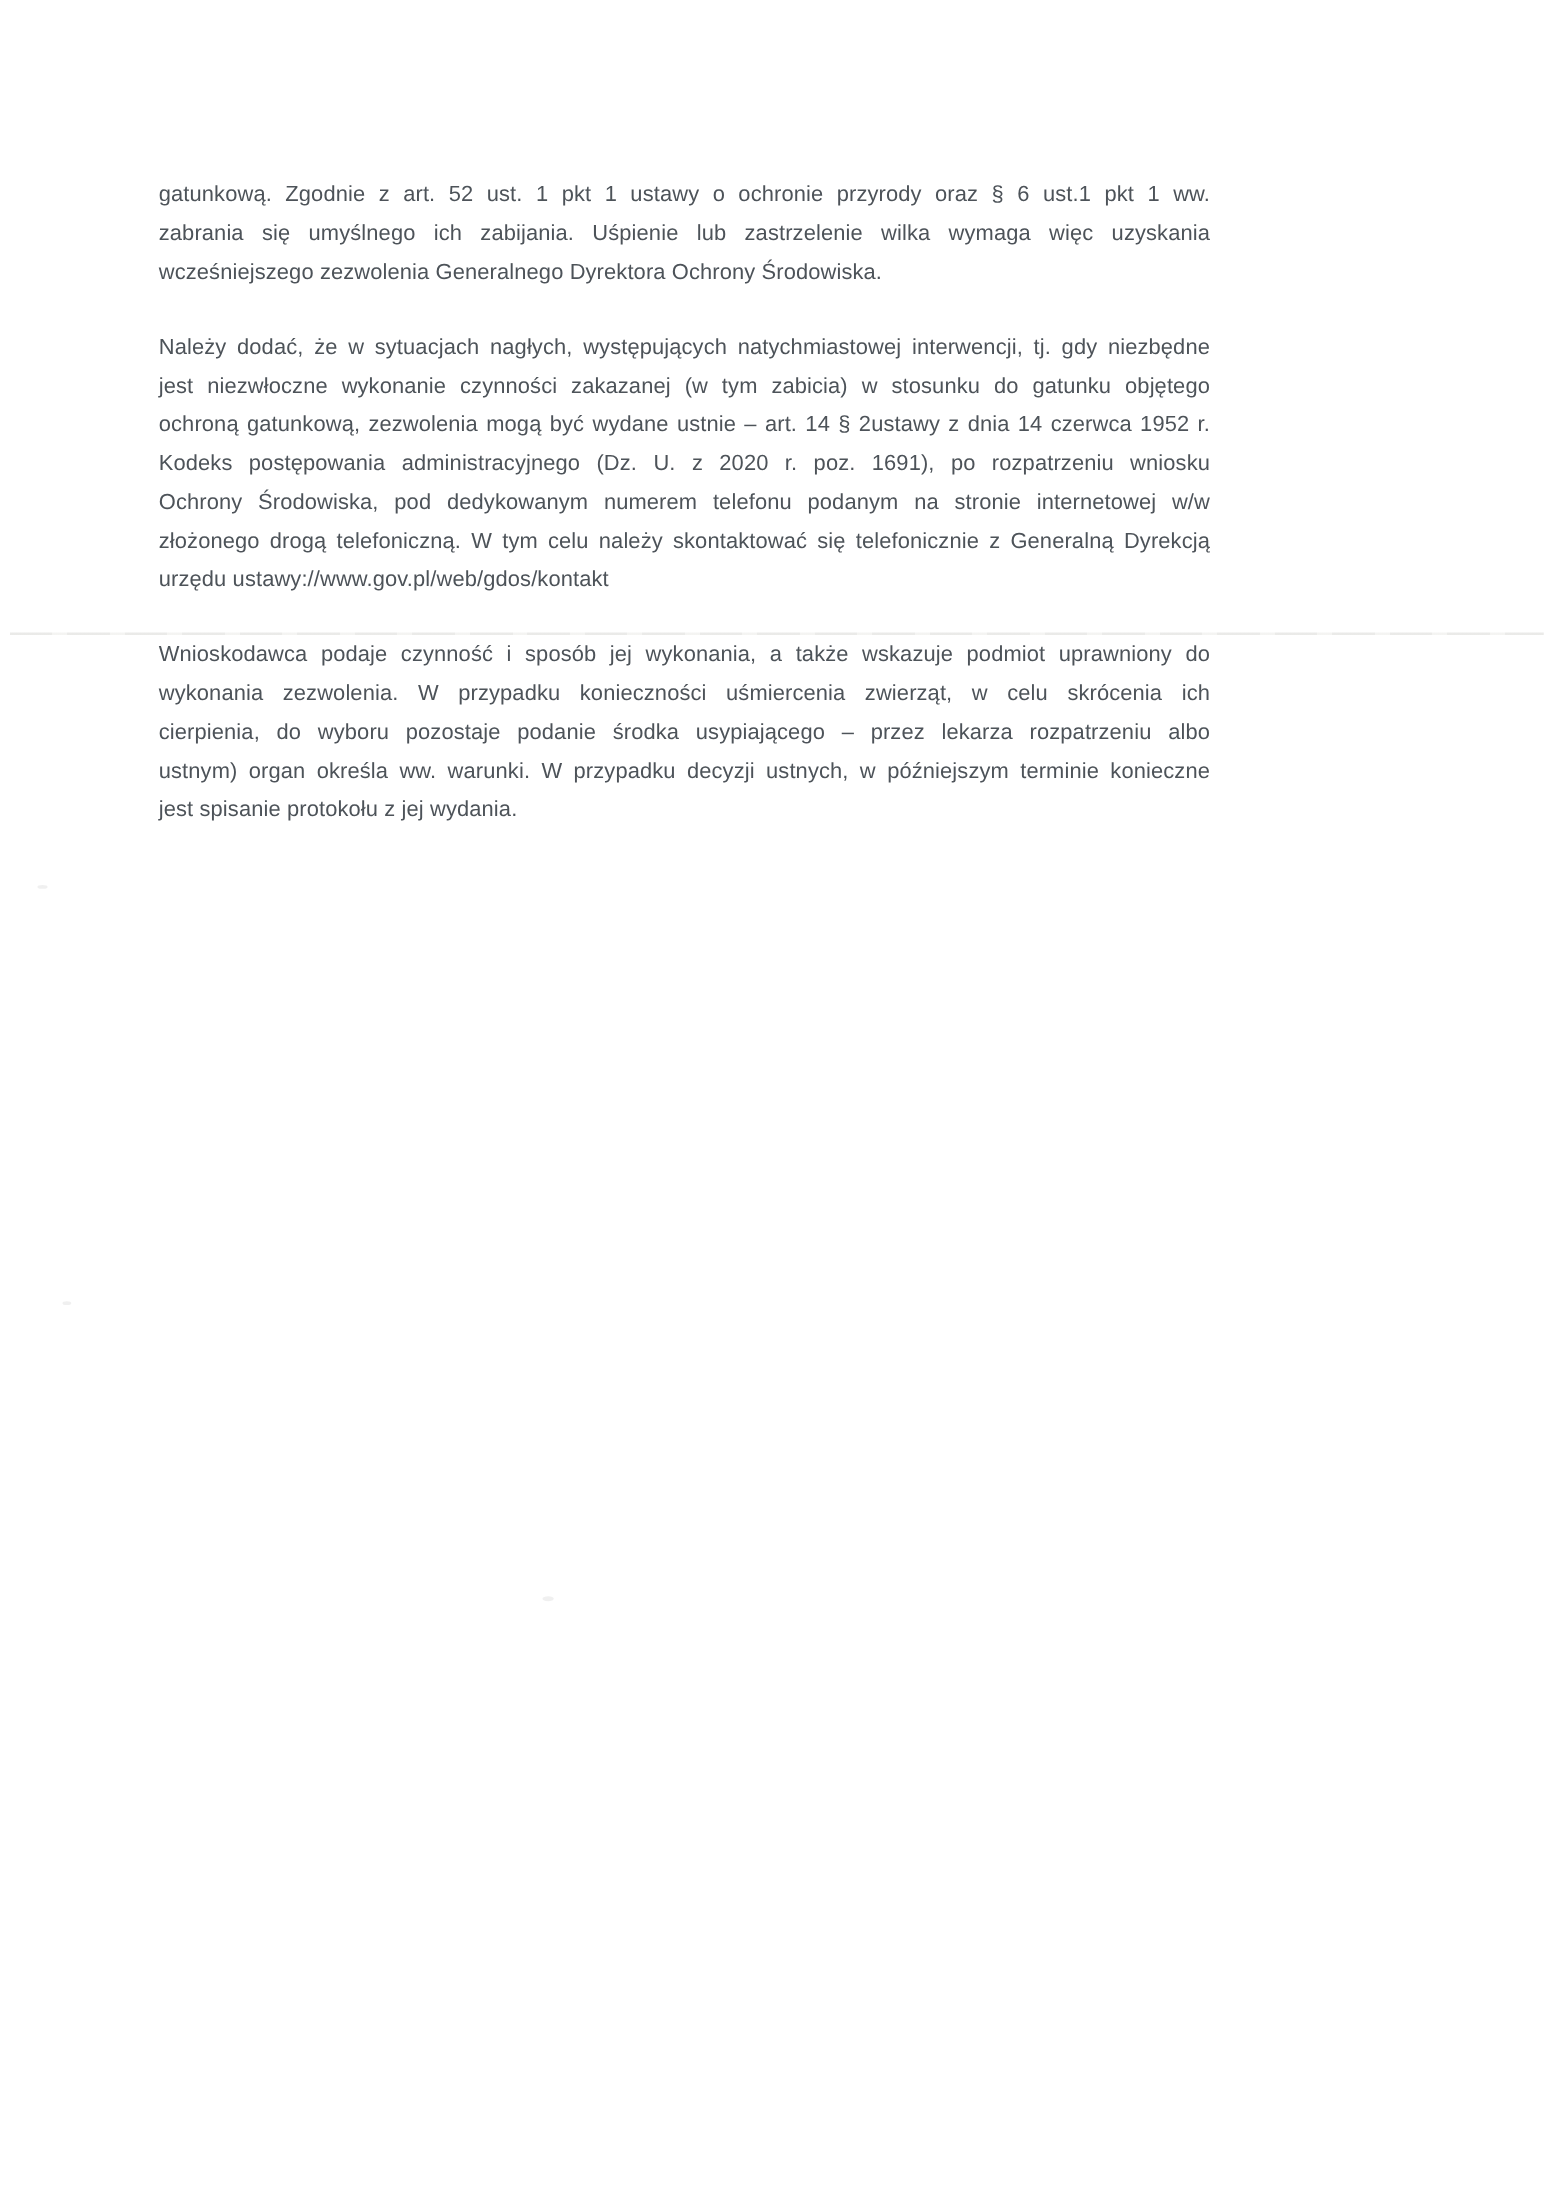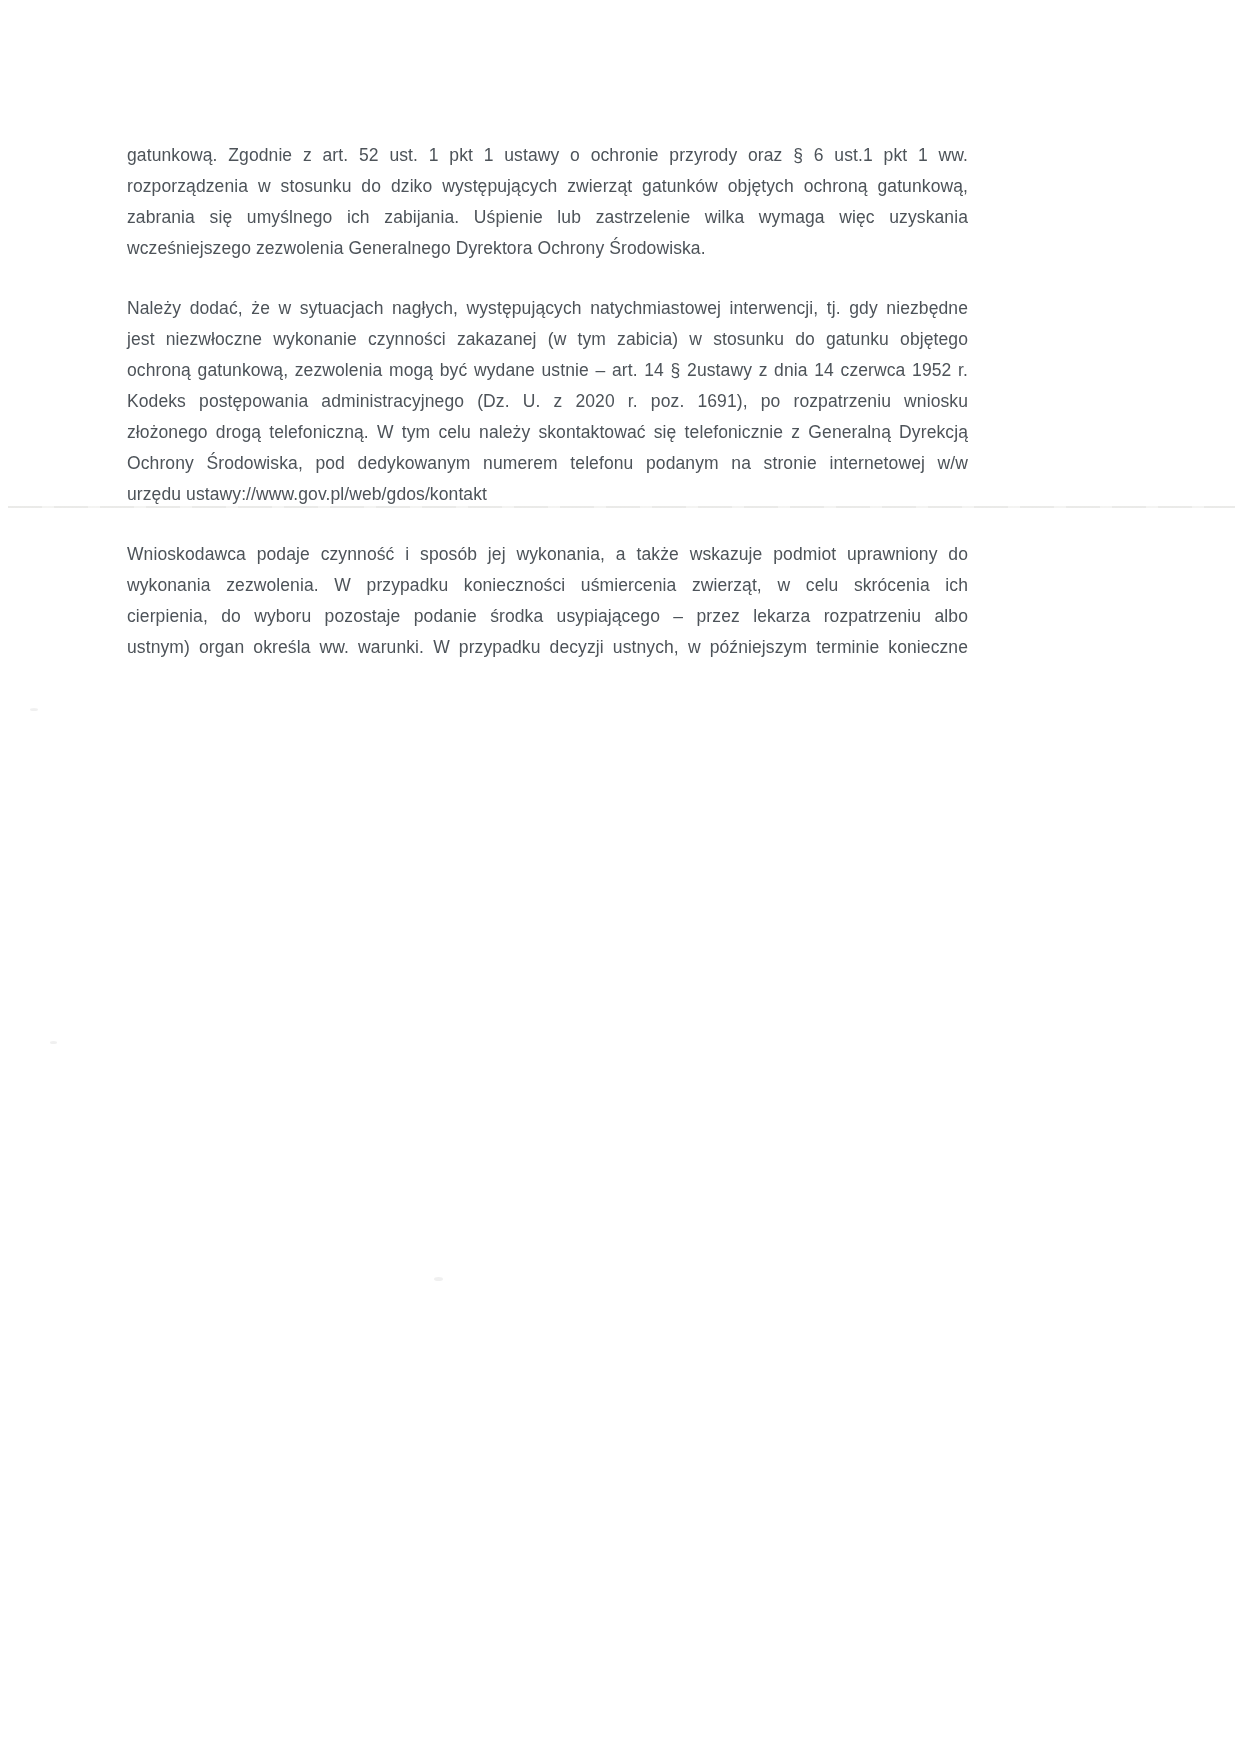--- a/index.html
+++ b/index.html
@@ -63,37 +63,37 @@
   .smudge-2 { left: 50px;  top: 1041px; width: 7px; height: 3px; }
   .smudge-3 { left: 434px; top: 1277px; width: 9px; height: 4px; }
 </style>
 </head>
 <body>
 
 <div class="page">
   <div class="text-block" id="text-block">
       <div class="para">
         <div class="line">gatunkową. Zgodnie z art. 52 ust. 1 pkt 1 ustawy o ochronie przyrody oraz § 6 ust.1 pkt 1 ww.</div>
-        <div class="line">rozporządzenia w stosunku do dziko występujących zwierząt gatunków objętych ochroną gatunkową,</div>
         <div class="line">zabrania się umyślnego ich zabijania. Uśpienie lub zastrzelenie wilka wymaga więc uzyskania</div>
         <div class="line last">wcześniejszego zezwolenia Generalnego Dyrektora Ochrony Środowiska.</div>
       </div>
       <div class="para">
         <div class="line">Należy dodać, że w sytuacjach nagłych, występujących natychmiastowej interwencji, tj. gdy niezbędne</div>
         <div class="line">jest niezwłoczne wykonanie czynności zakazanej (w tym zabicia) w stosunku do gatunku objętego</div>
         <div class="line">ochroną gatunkową, zezwolenia mogą być wydane ustnie – art. 14 § 2ustawy z dnia 14 czerwca 1952 r.</div>
         <div class="line">Kodeks postępowania administracyjnego (Dz. U. z 2020 r. poz. 1691), po rozpatrzeniu wniosku</div>
+        <div class="line">Ochrony Środowiska, pod dedykowanym numerem telefonu podanym na stronie internetowej w/w</div>
         <div class="line">złożonego drogą telefoniczną. W tym celu należy skontaktować się telefonicznie z Generalną Dyrekcją</div>
-        <div class="line">Ochrony Środowiska, pod dedykowanym numerem telefonu podanym na stronie internetowej w/w</div>
         <div class="line last">urzędu ustawy://www.gov.pl/web/gdos/kontakt</div>
       </div>
       <div class="para">
         <div class="line">Wnioskodawca podaje czynność i sposób jej wykonania, a także wskazuje podmiot uprawniony do</div>
         <div class="line">wykonania zezwolenia. W przypadku konieczności uśmiercenia zwierząt, w celu skrócenia ich</div>
         <div class="line">cierpienia, do wyboru pozostaje podanie środka usypiającego – przez lekarza rozpatrzeniu albo</div>
         <div class="line">ustnym) organ określa ww. warunki. W przypadku decyzji ustnych, w późniejszym terminie konieczne</div>
+        <div class="line last">jest spisanie protokołu z jej wydania.</div>
       </div>
     </div>
   <div class="scan-divider"></div>
   <div class="smudge smudge-1"></div>
   <div class="smudge smudge-2"></div>
   <div class="smudge smudge-3"></div>
 </div>
 
 </body></html>

